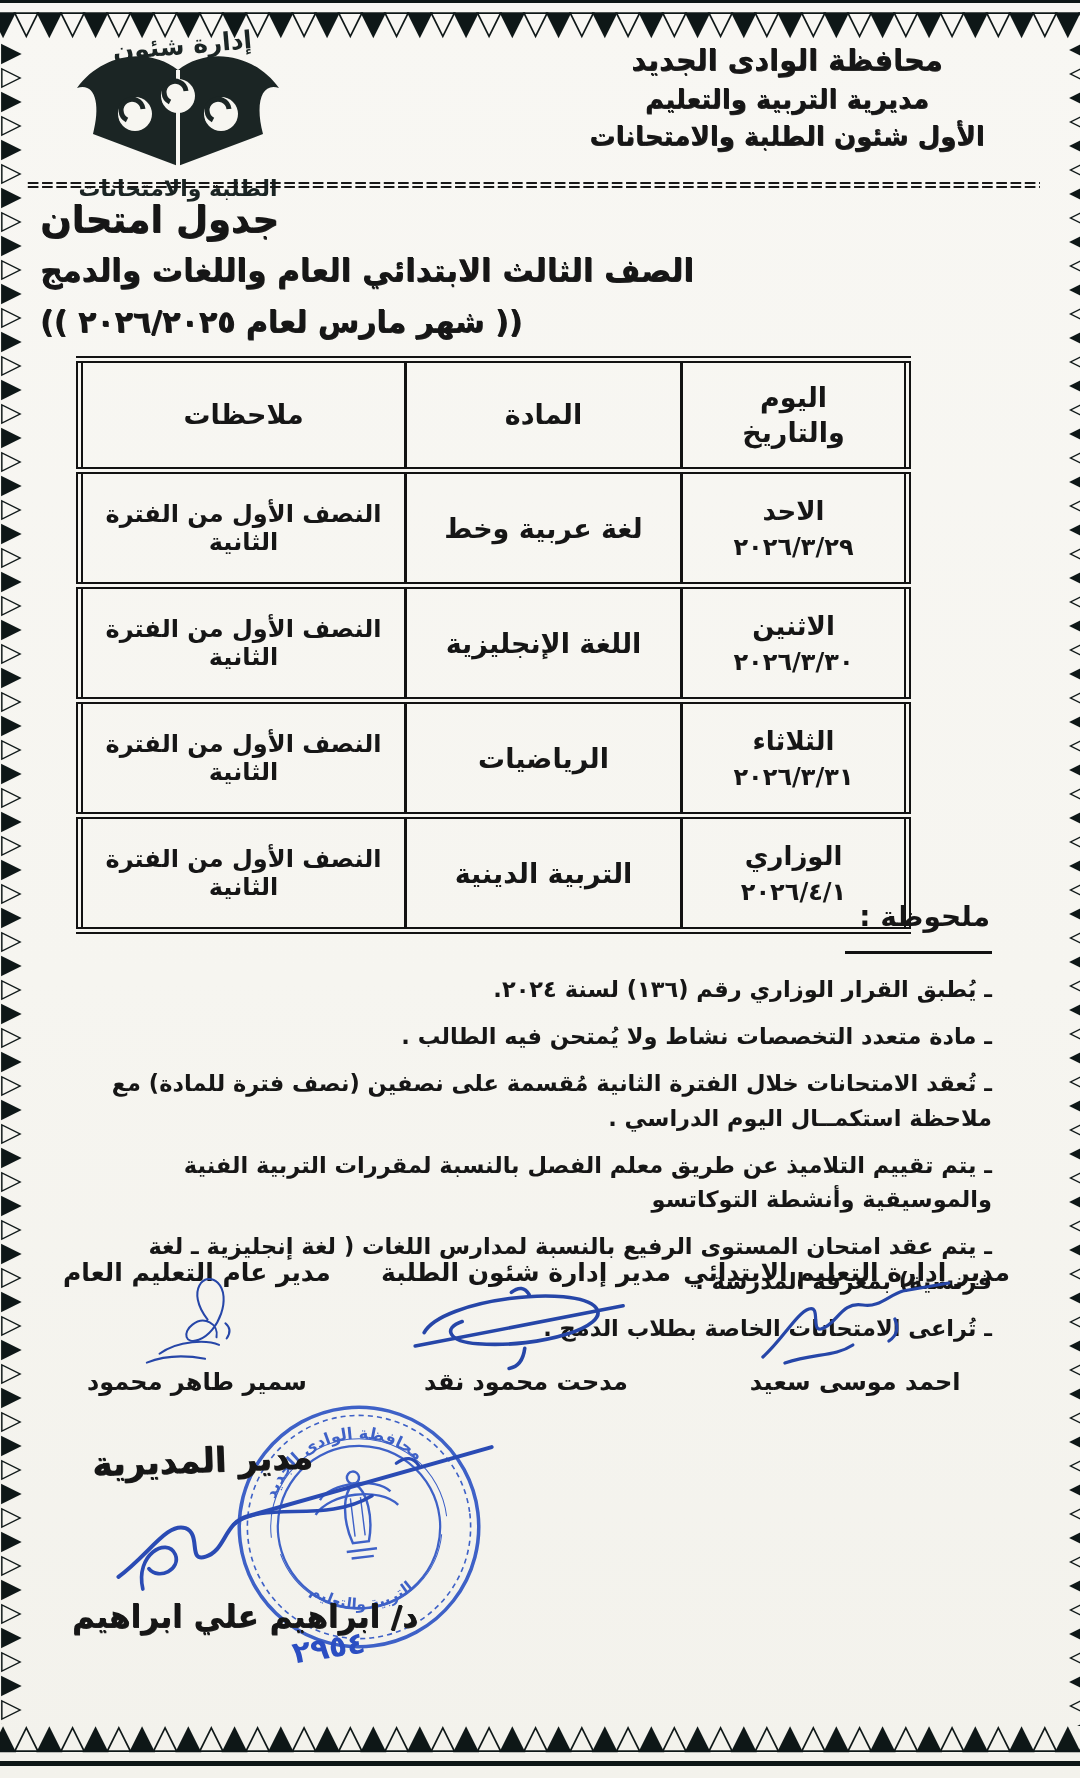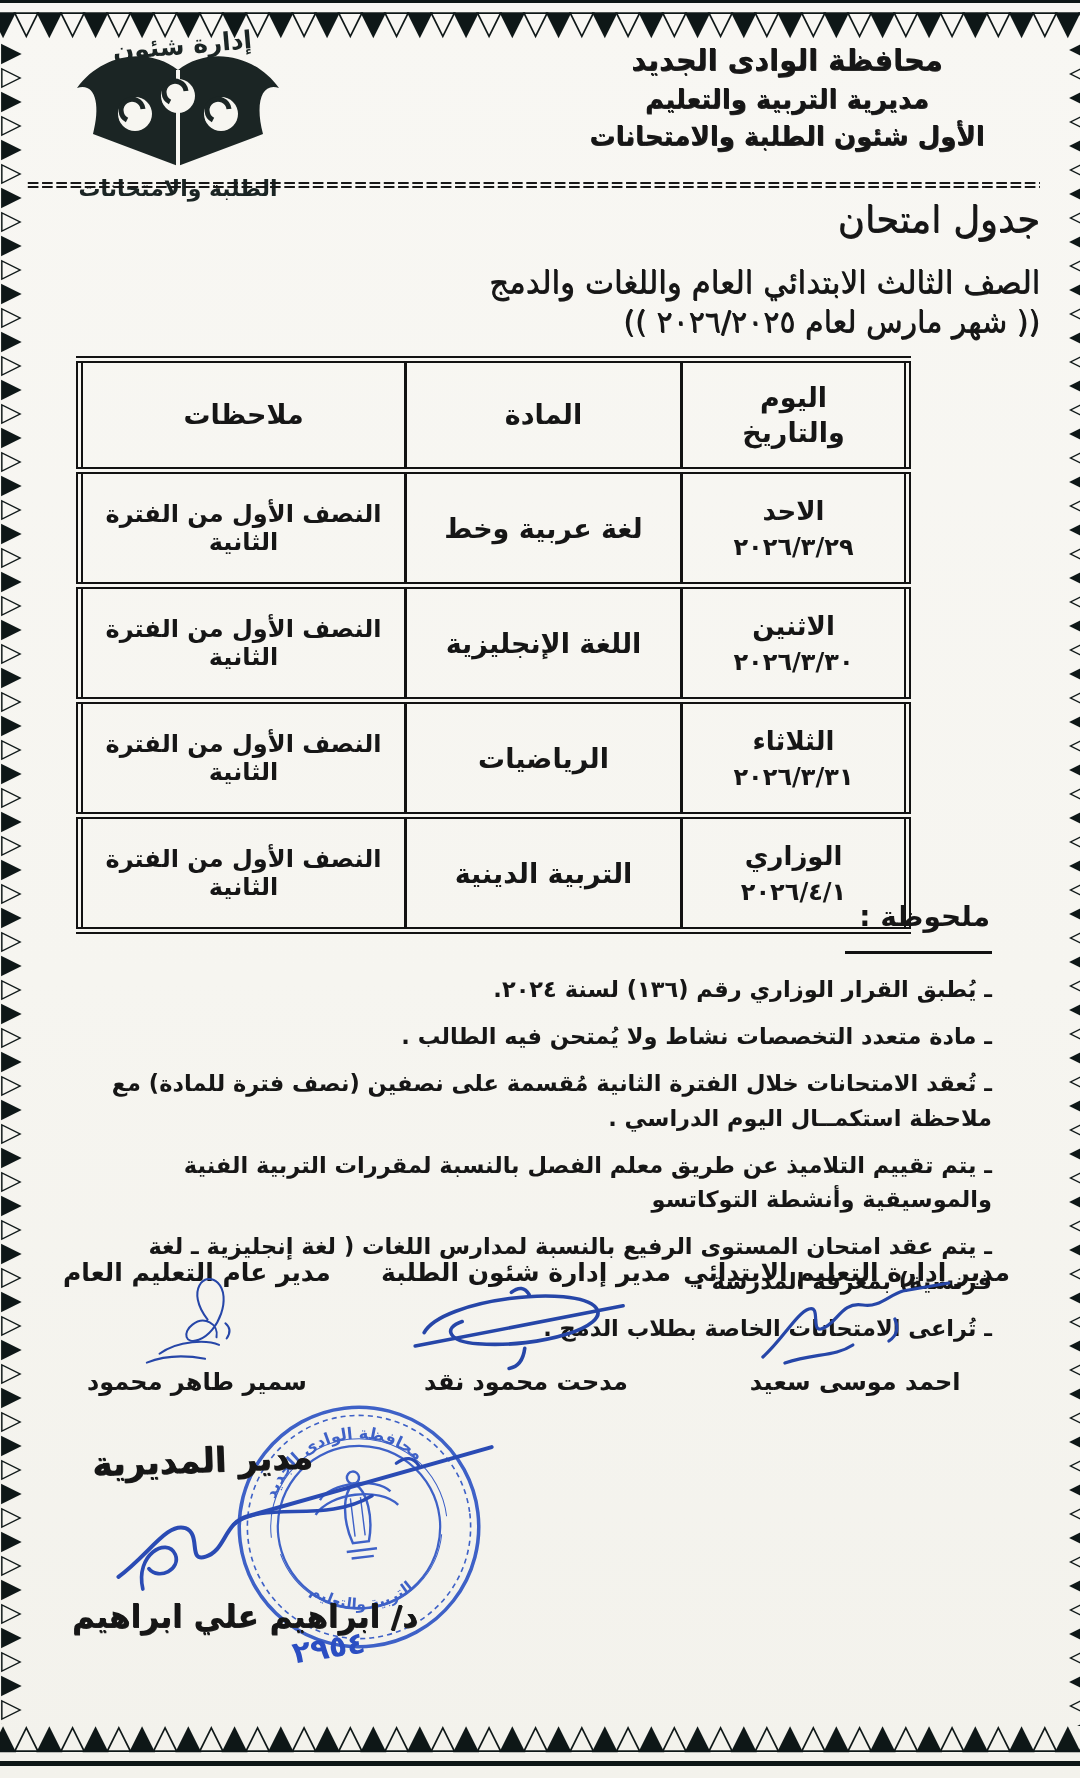--- a/index.html
+++ b/index.html
@@ -15,23 +15,23 @@
   .tri-left{top:36px;bottom:54px;left:-6px;width:34px;font-size:27px;line-height:34px;letter-spacing:-7px;writing-mode:vertical-rl;text-orientation:upright;}
   .tri-right{top:32px;bottom:52px;right:-16px;width:34px;font-size:27px;line-height:34px;letter-spacing:-7px;writing-mode:vertical-rl;text-orientation:upright;}
   
   .letterhead{position:absolute;top:40px;right:58px;width:470px;direction:rtl;text-align:center;font-weight:bold;line-height:1.42;text-shadow:.6px .6px 0 #2a2a2a;}
   .lh1{display:block;font-size:29px;}
   .lh2{display:block;font-size:26px;}
   .lh3{display:block;font-size:26px;}
   .logo{position:absolute;top:28px;left:42px;width:272px;height:178px;}
   .separator{position:absolute;top:175px;left:26px;right:40px;font-size:17px;font-weight:bold;overflow:hidden;white-space:nowrap;color:#181818;}
   
-  .doc-title,.doc-subtitle,.doc-period{position:absolute;left:40px;right:40px;text-align:right;font-weight:normal;direction:rtl;text-shadow:.7px .7px 0 #222;}
+  .doc-title,.doc-subtitle,.doc-period{position:absolute;left:40px;right:40px;text-align:left;font-weight:bold;direction:rtl;text-shadow:.7px .7px 0 #222;}
   .doc-title{top:198px;font-size:37px;}
-  .doc-subtitle{top:252px;font-size:31px;margin-top:12px;}
+  .doc-subtitle{top:252px;font-size:31px;}
   .doc-period{top:304px;font-size:30px;}
   
   .exam-table{position:absolute;top:356px;left:76px;width:828px;border-collapse:collapse;direction:rtl;text-align:center;font-weight:bold;table-layout:fixed;border:7px double #121212;padding-left:24px;}
   .exam-table th,.exam-table td{border-left:3px solid #121212;border-right:3px solid #121212;border-top:7px double #121212;border-bottom:7px double #121212;padding:6px 8px;}
   .exam-table th{height:92px;font-size:27px;line-height:1.3;}
   .exam-table td{height:96px;}
   col.c-day{width:226px;} col.c-sub{width:276px;} col.c-note{width:326px;}
   .day-name{display:block;font-size:26px;}
   .day-date{display:block;font-size:24px;letter-spacing:3px;margin-top:7px;}
   .cell-subject{font-size:27px;}

